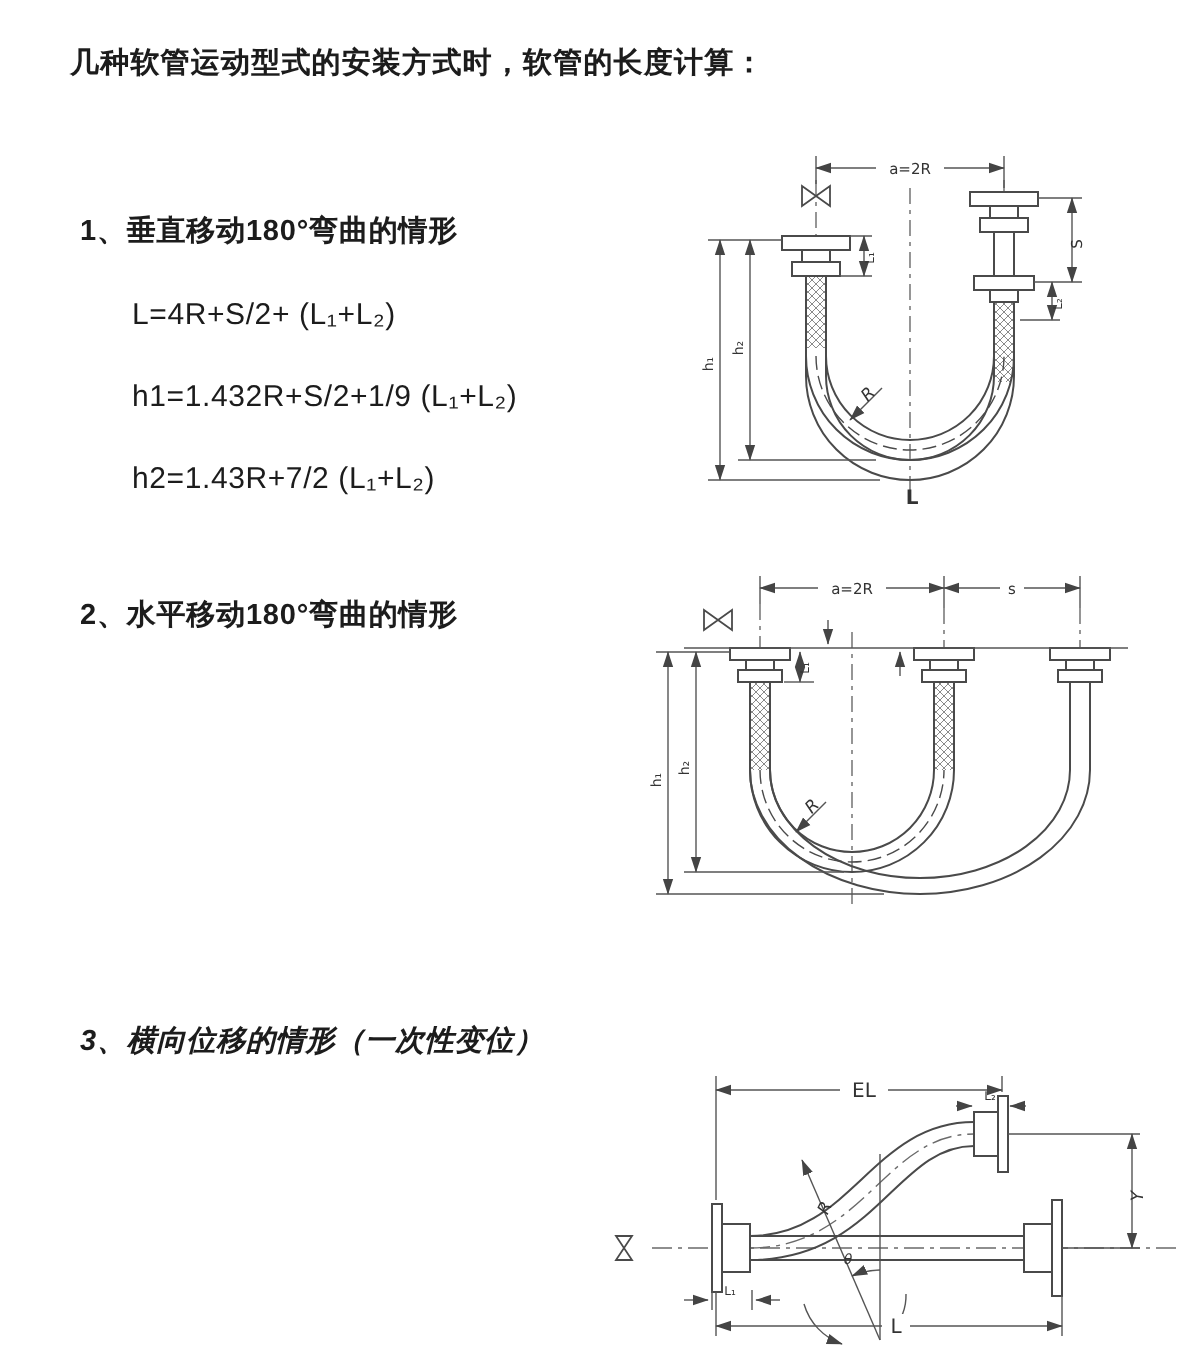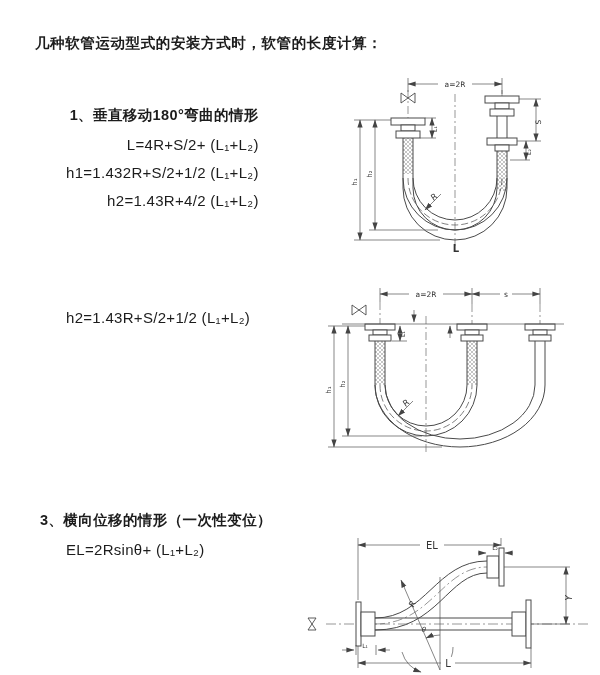--- a/index.html
+++ b/index.html
@@ -1,54 +1,53 @@
 <!DOCTYPE html>
 <html><head>
 <meta charset="utf-8">
 <style>
   html,body{margin:0;padding:0;}
   body{
     width:600px;height:675px;background:#ffffff;position:relative;overflow:hidden;
     font-family:"Liberation Sans","DejaVu Sans",sans-serif;color:#1c1c1c;
   }
   .page-title{
-    position:absolute;left:35px;top:22px;font-size:14.5px;font-weight:bold;letter-spacing:.6px;margin-top:12px;
+    position:absolute;left:35px;top:22px;font-size:14.5px;font-weight:bold;letter-spacing:.6px;
   }
   .section{position:absolute;left:40px;}
-  #section-1{top:106px;text-align:right;}
+  #section-1{top:106px;}
   #section-2{top:298px;}
-  #section-3{top:511px;}
+  #section-3{top:511px;font-style:italic;}
   .heading{font-size:14.5px;font-weight:bold;letter-spacing:.4px;}
-  .formula{font-size:15px;margin-top:11px;margin-left:26px;letter-spacing:.3px;white-space:nowrap;}
+  .formula{font-size:15px;margin-top:24px;margin-left:26px;letter-spacing:.3px;white-space:nowrap;}
   .diagram{position:absolute;}
   #diagram-1{left:320px;top:70px;width:270px;height:185px;}
   #diagram-2{left:312px;top:280px;width:285px;height:185px;}
   #diagram-3{left:298px;top:484px;width:300px;height:150px;margin-top:48px;}
   svg{display:block;width:100%;height:100%;}
   svg text{font-family:"DejaVu Sans",sans-serif;fill:#333;stroke:none;}
 </style>
 </head>
 <body>
 
 <div class="page-title">几种软管运动型式的安装方式时，软管的长度计算：</div>
 
 <div class="section" id="section-1">
   <div class="heading">1、垂直移动180°弯曲的情形</div>
   <div class="formula">L=4R+S/2+ (L₁+L₂)</div>
-  <div class="formula">h1=1.432R+S/2+1/2 (L₁+L₂)</div>
-  <div class="formula">h2=1.43R+4/2 (L₁+L₂)</div>
+  <div class="formula">h1=1.432R+S/2+1/9 (L₁+L₂)</div>
+  <div class="formula">h2=1.43R+7/2 (L₁+L₂)</div>
 </div>
 
 <div class="section" id="section-2">
-  <div class="formula">h2=1.43R+S/2+1/2 (L₁+L₂)</div>
+  <div class="heading">2、水平移动180°弯曲的情形</div>
 </div>
 
 <div class="section" id="section-3">
   <div class="heading">3、横向位移的情形（一次性变位）</div>
-  <div class="formula">EL=2Rsinθ+ (L₁+L₂)</div>
 </div>
 
 <div class="diagram" id="diagram-1">
 <svg viewBox="0 0 270 185">
   <defs>
     <marker id="ar1" markerWidth="9" markerHeight="7" refX="7.6" refY="3" orient="auto-start-reverse" markerUnits="userSpaceOnUse">
       <path d="M0,0.4 L8,3 L0,5.6 Z" fill="#444"></path>
     </marker>
     <pattern id="br1" width="4" height="4" patternUnits="userSpaceOnUse">
       <path d="M0,4 L4,0 M0,0 L4,4" stroke="#8a8a8a" stroke-width="0.5" fill="none"></path>

